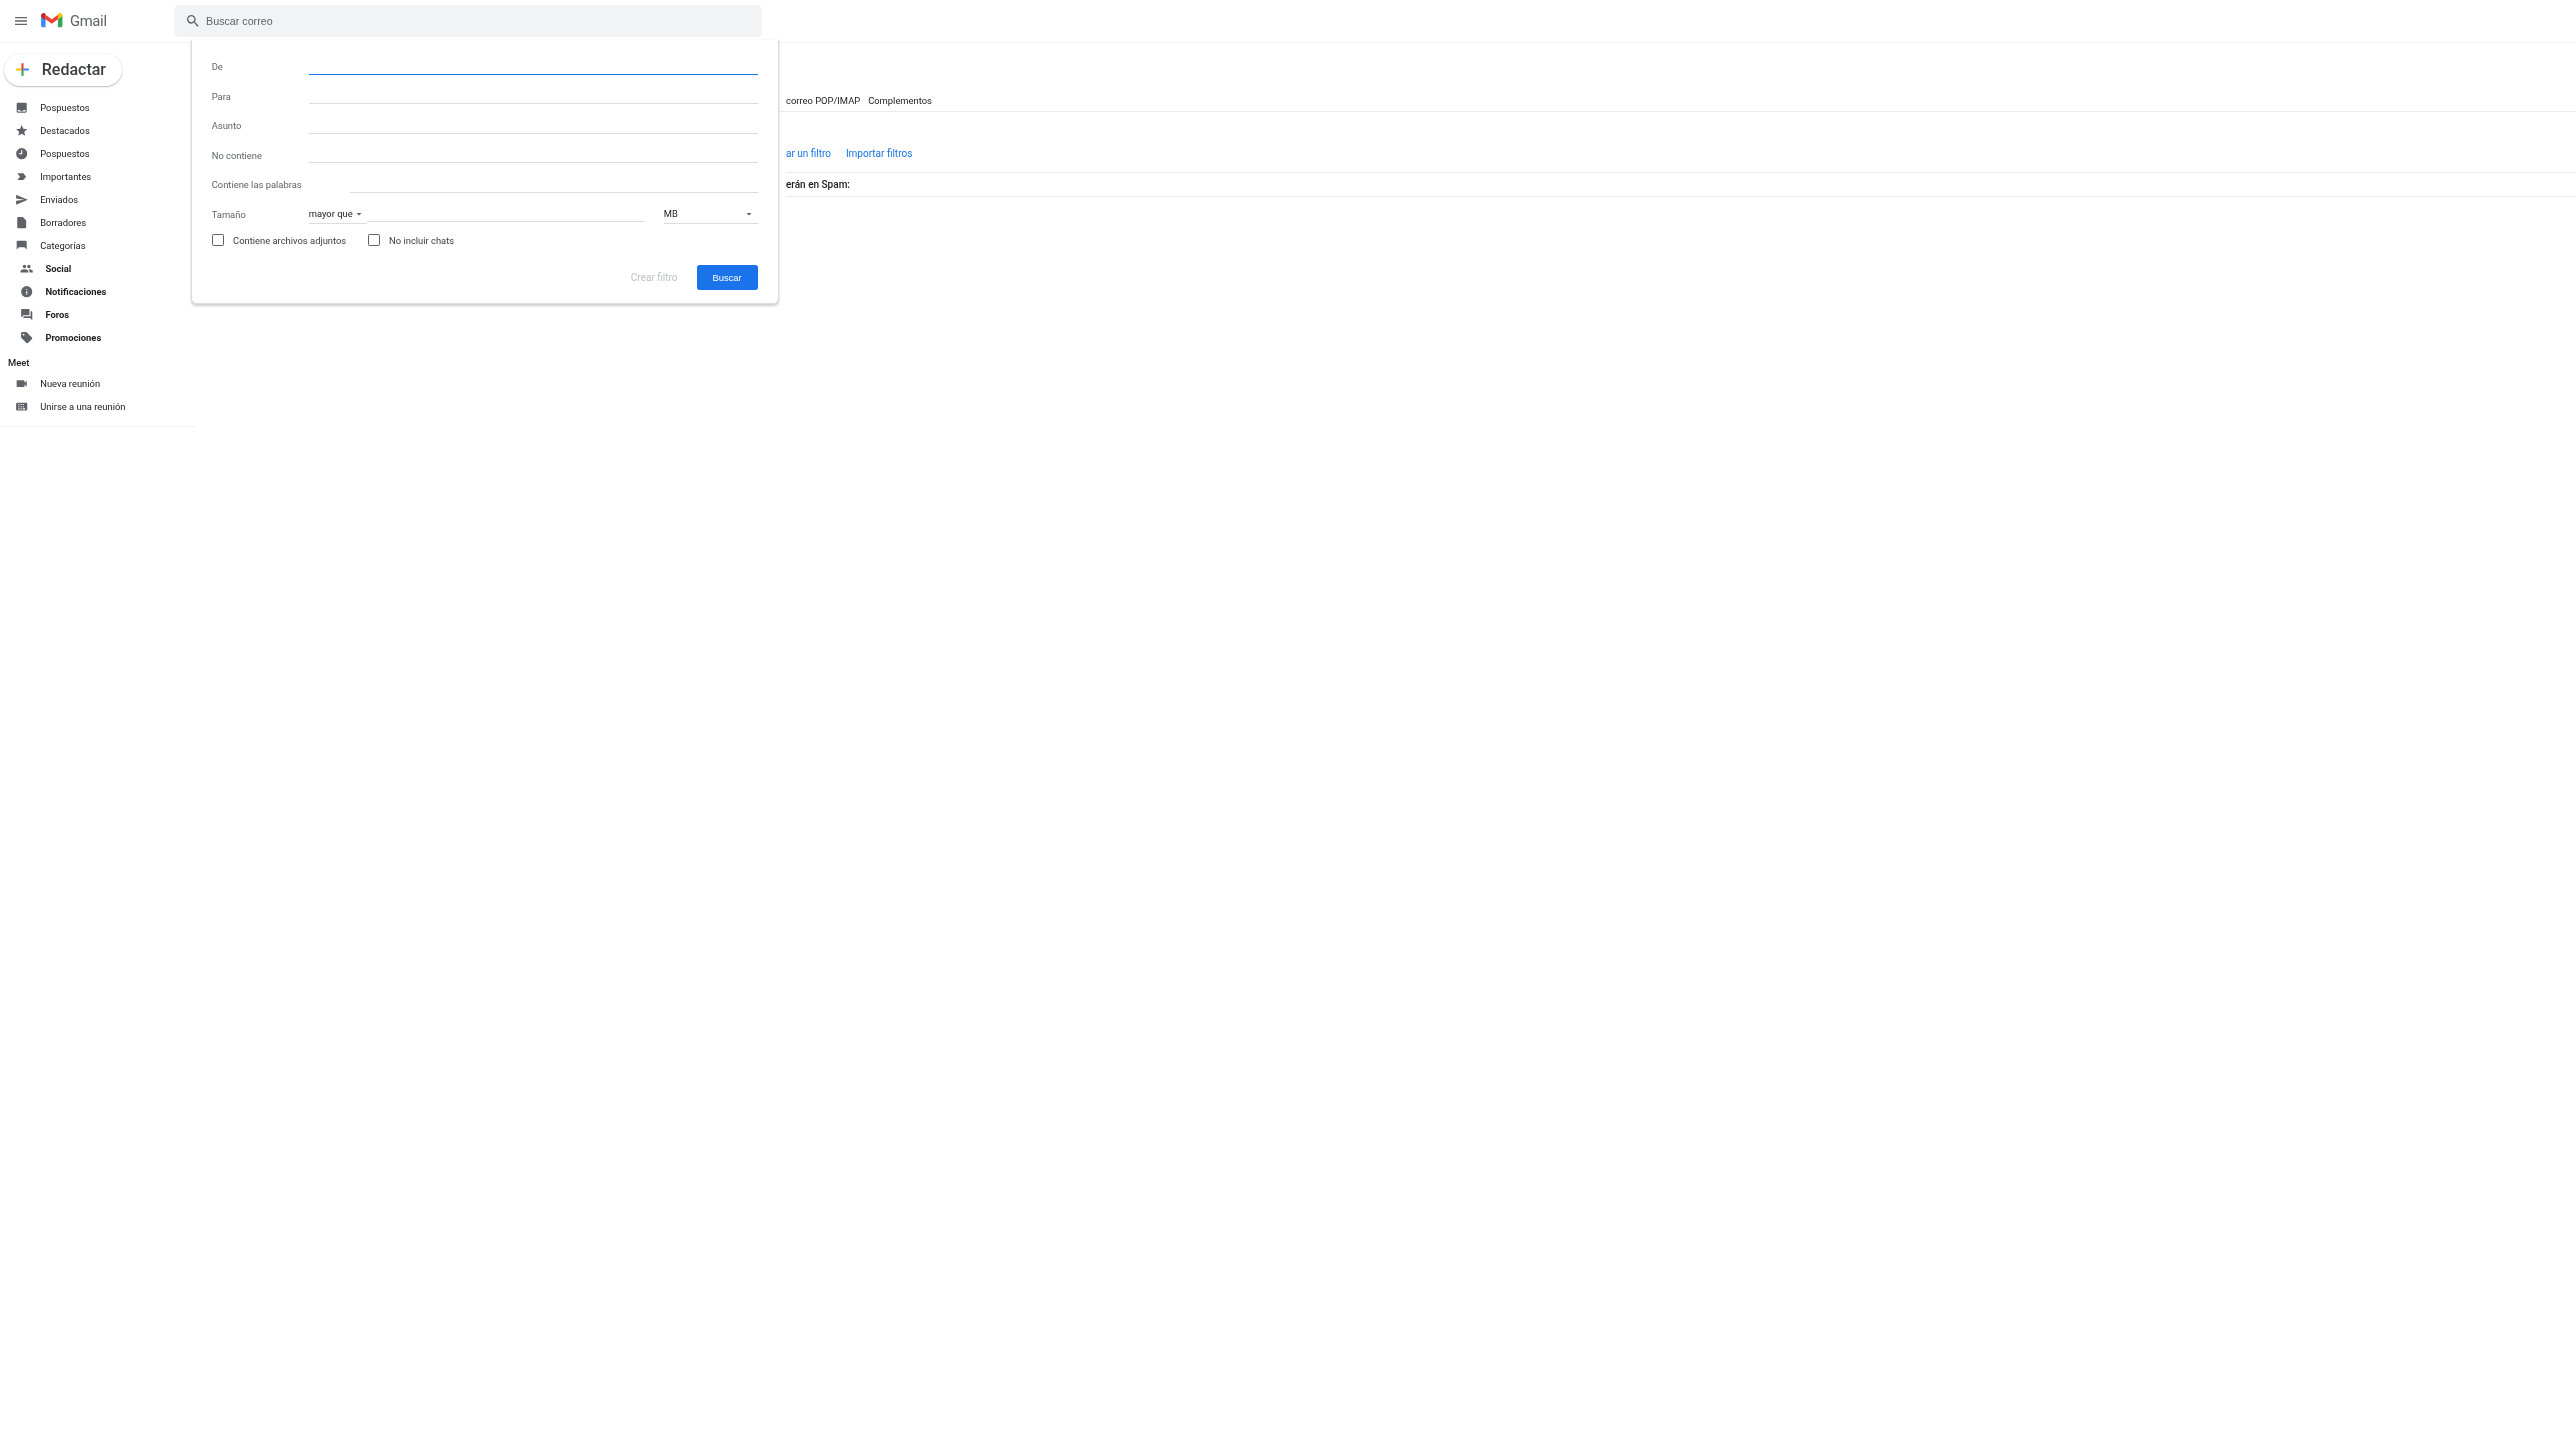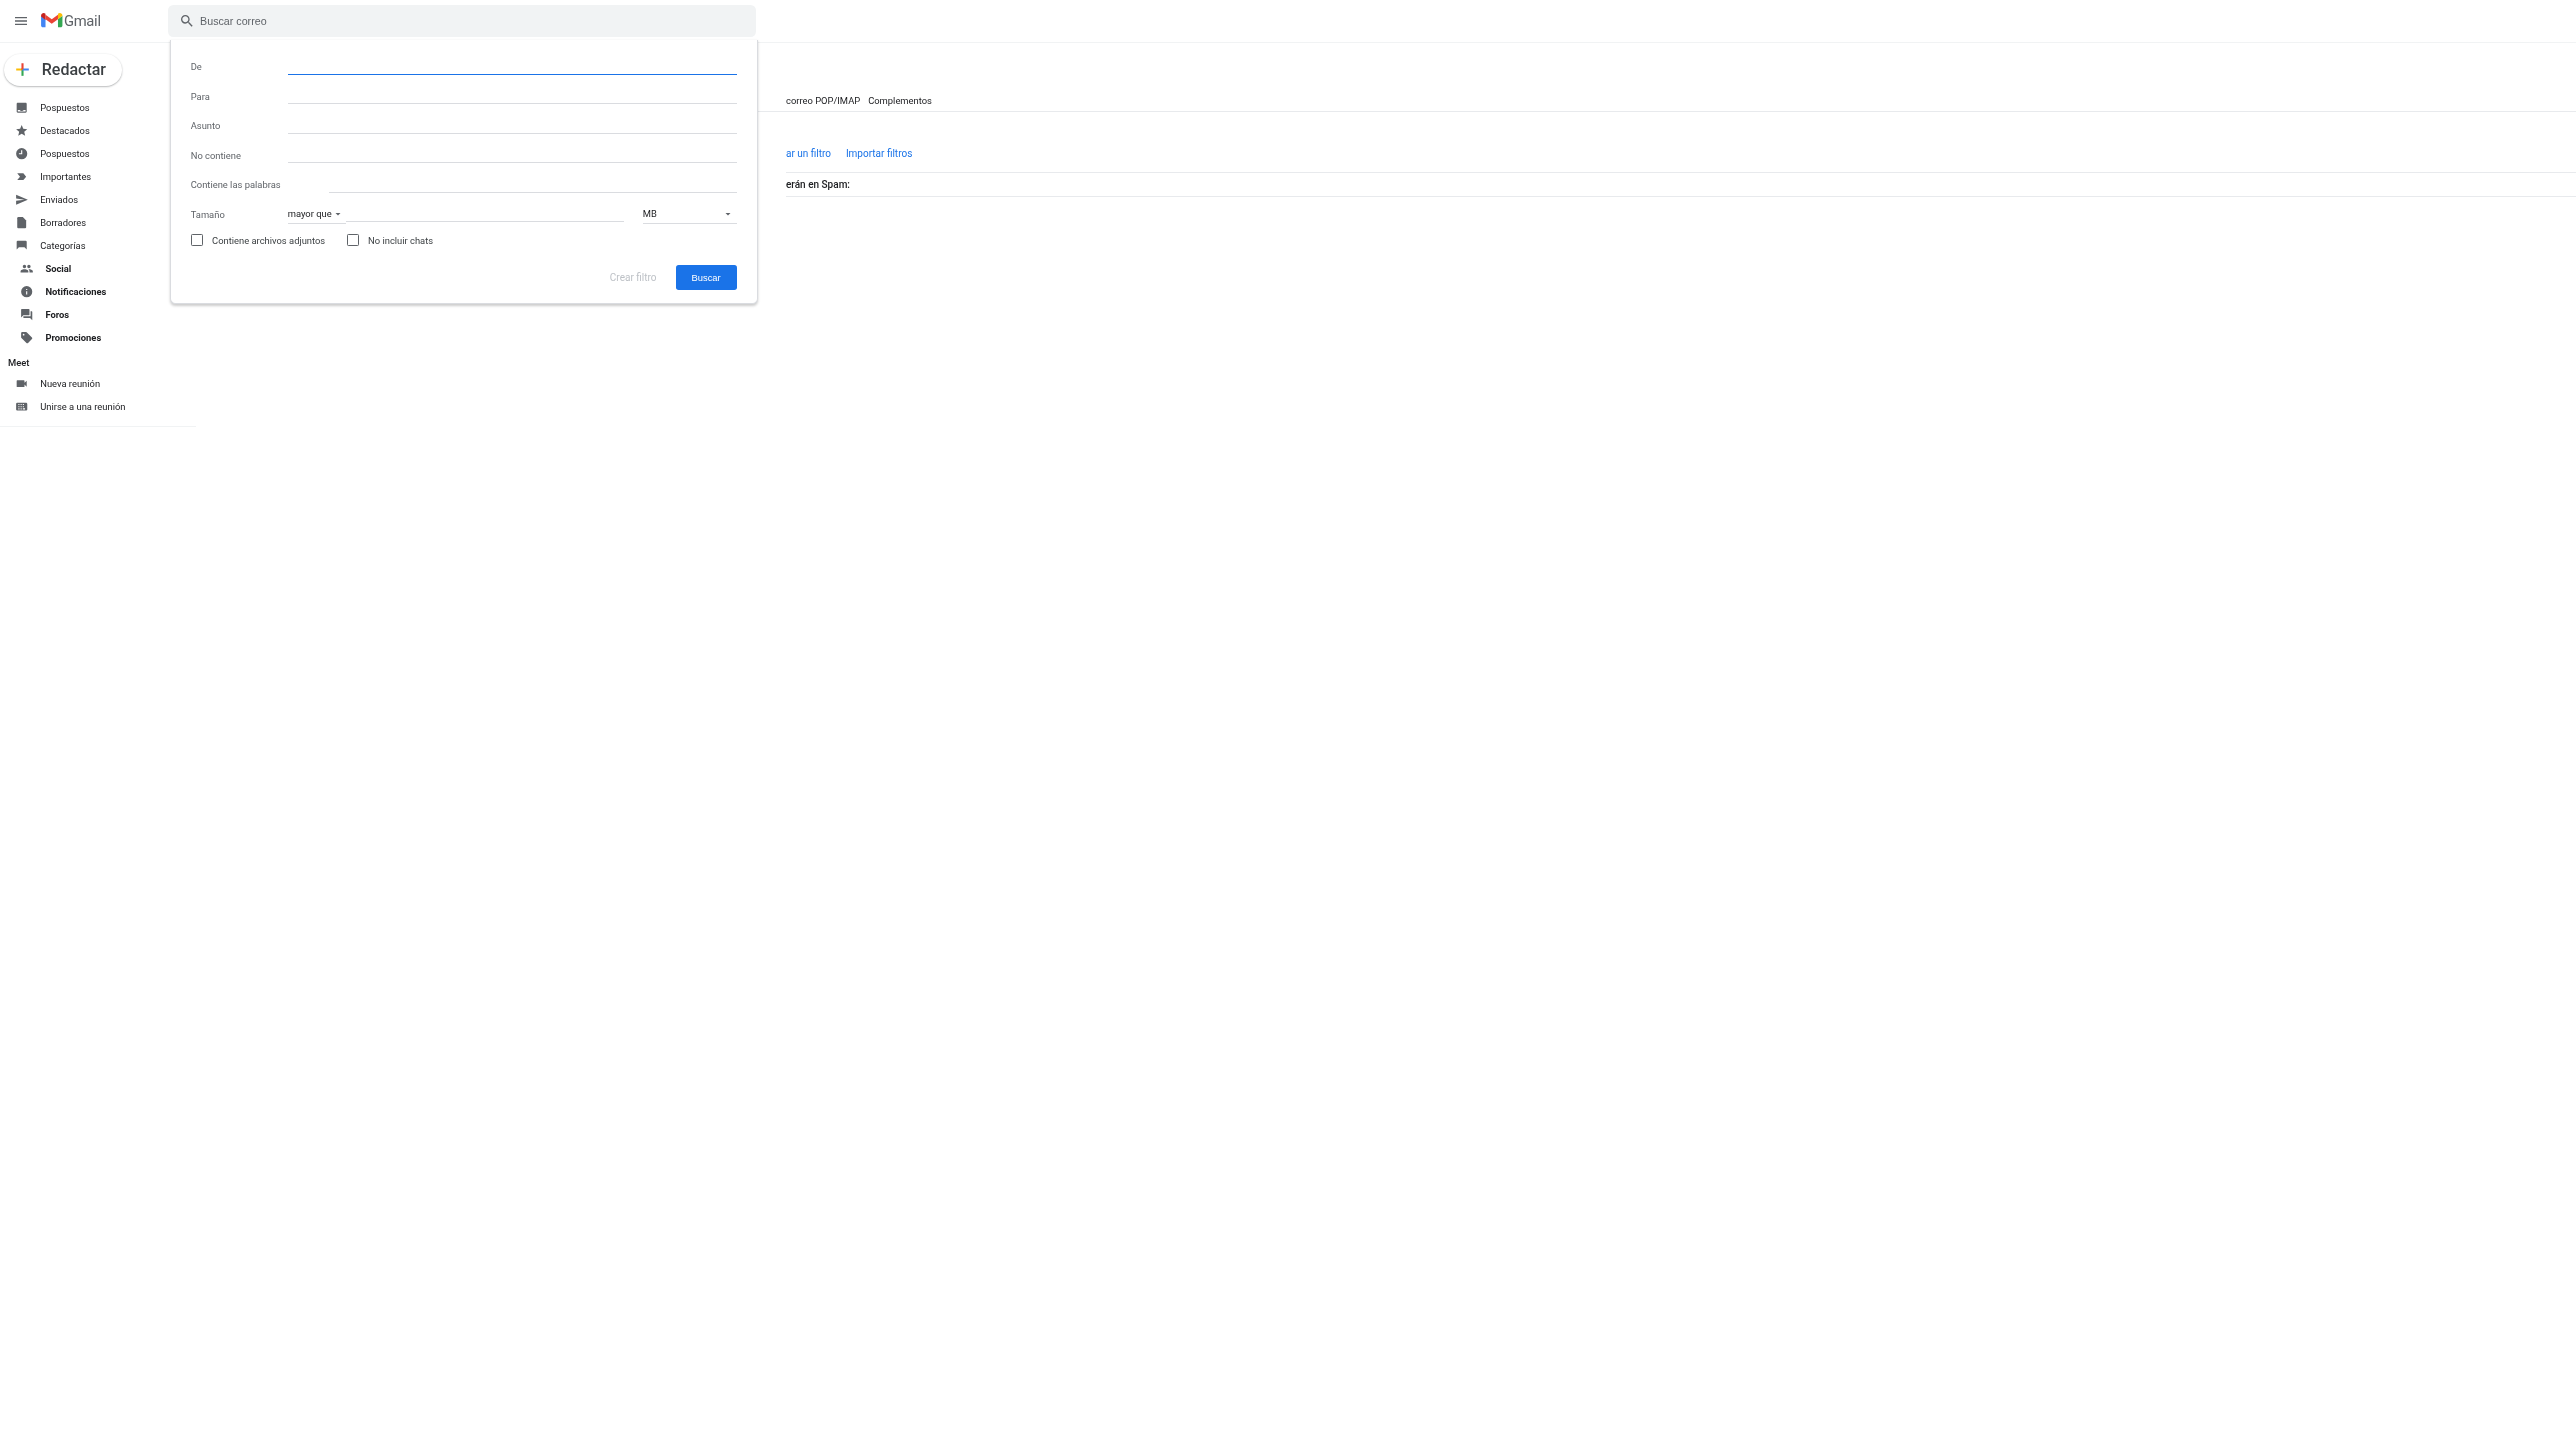--- a/index.html
+++ b/index.html
@@ -14,21 +14,21 @@
     border-bottom: 0.7px solid #f1f3f4;
   }
   .menu-btn {
     width: 32px; height: 32px;
     display: flex; align-items: center; justify-content: center;
     border-radius: 50%; cursor: pointer;
   }
   .menu-btn svg { width: 16px; height: 16px; fill: #5f6368; }
 
   .logo-block {
-    display: flex; align-items: center; gap: 1px;
+    display: flex; align-items: center; gap: 7px;
     margin-left: 4px;
   }
   .gmail-logo-svg { width: 21.5px; height: 16px; }
   .brand-text { font-size: 14.8px; color: #5f6368; letter-spacing: -0.3px; }
 
   .search-wrap {
     position: relative;
     margin-left: 67px;
     flex: 0 0 auto;
   }
@@ -51,21 +51,21 @@
     background: transparent;
     font-size: 10.7px;
     color: #5f6368;
     outline: none;
   }
   .search-input::placeholder { color: #5f6368; }
 
   .filter-panel {
     position: absolute;
     top: 35px;
-    left: 2px;
+    left: 17px;
     width: 588px;
     background: #fff;
     border: 0.7px solid #dadce0;
     border-top: none;
     border-radius: 0 0 5.4px 5.4px;
     box-shadow: 0 1.3px 2.7px rgba(0,0,0,0.2);
     padding: 12px 20px 13.4px 20px;
     z-index: 50;
   }
   .f-row {

